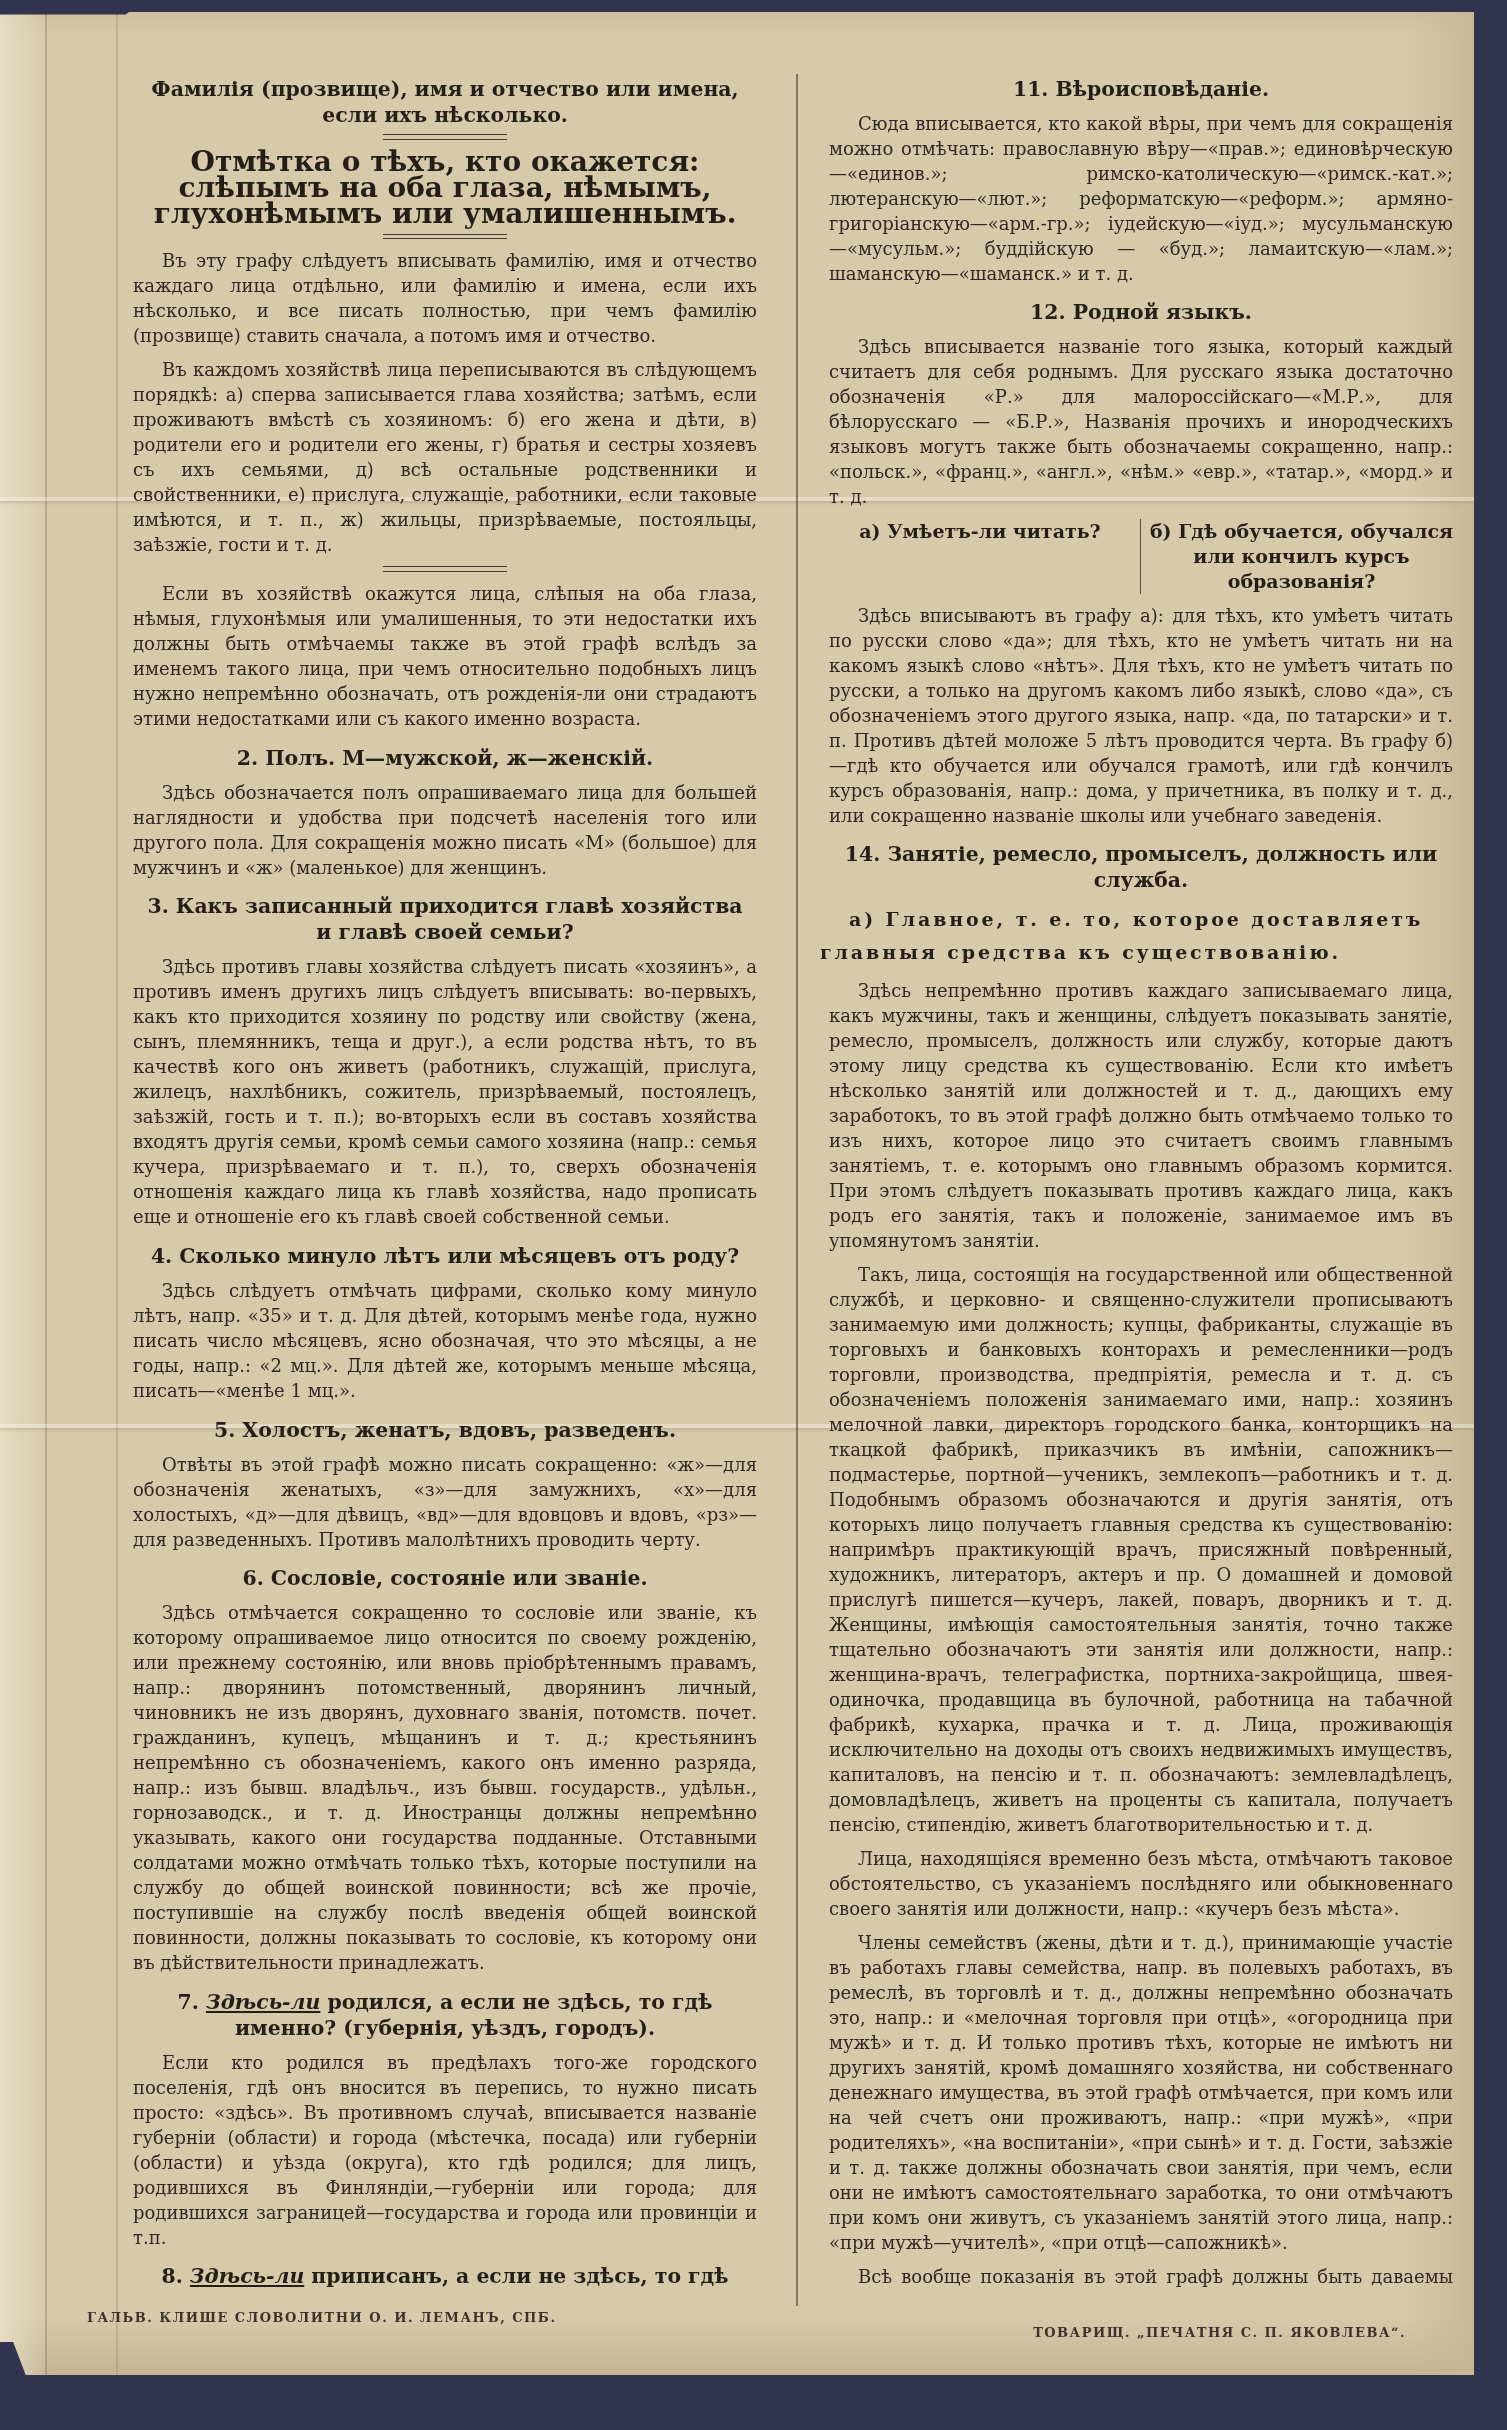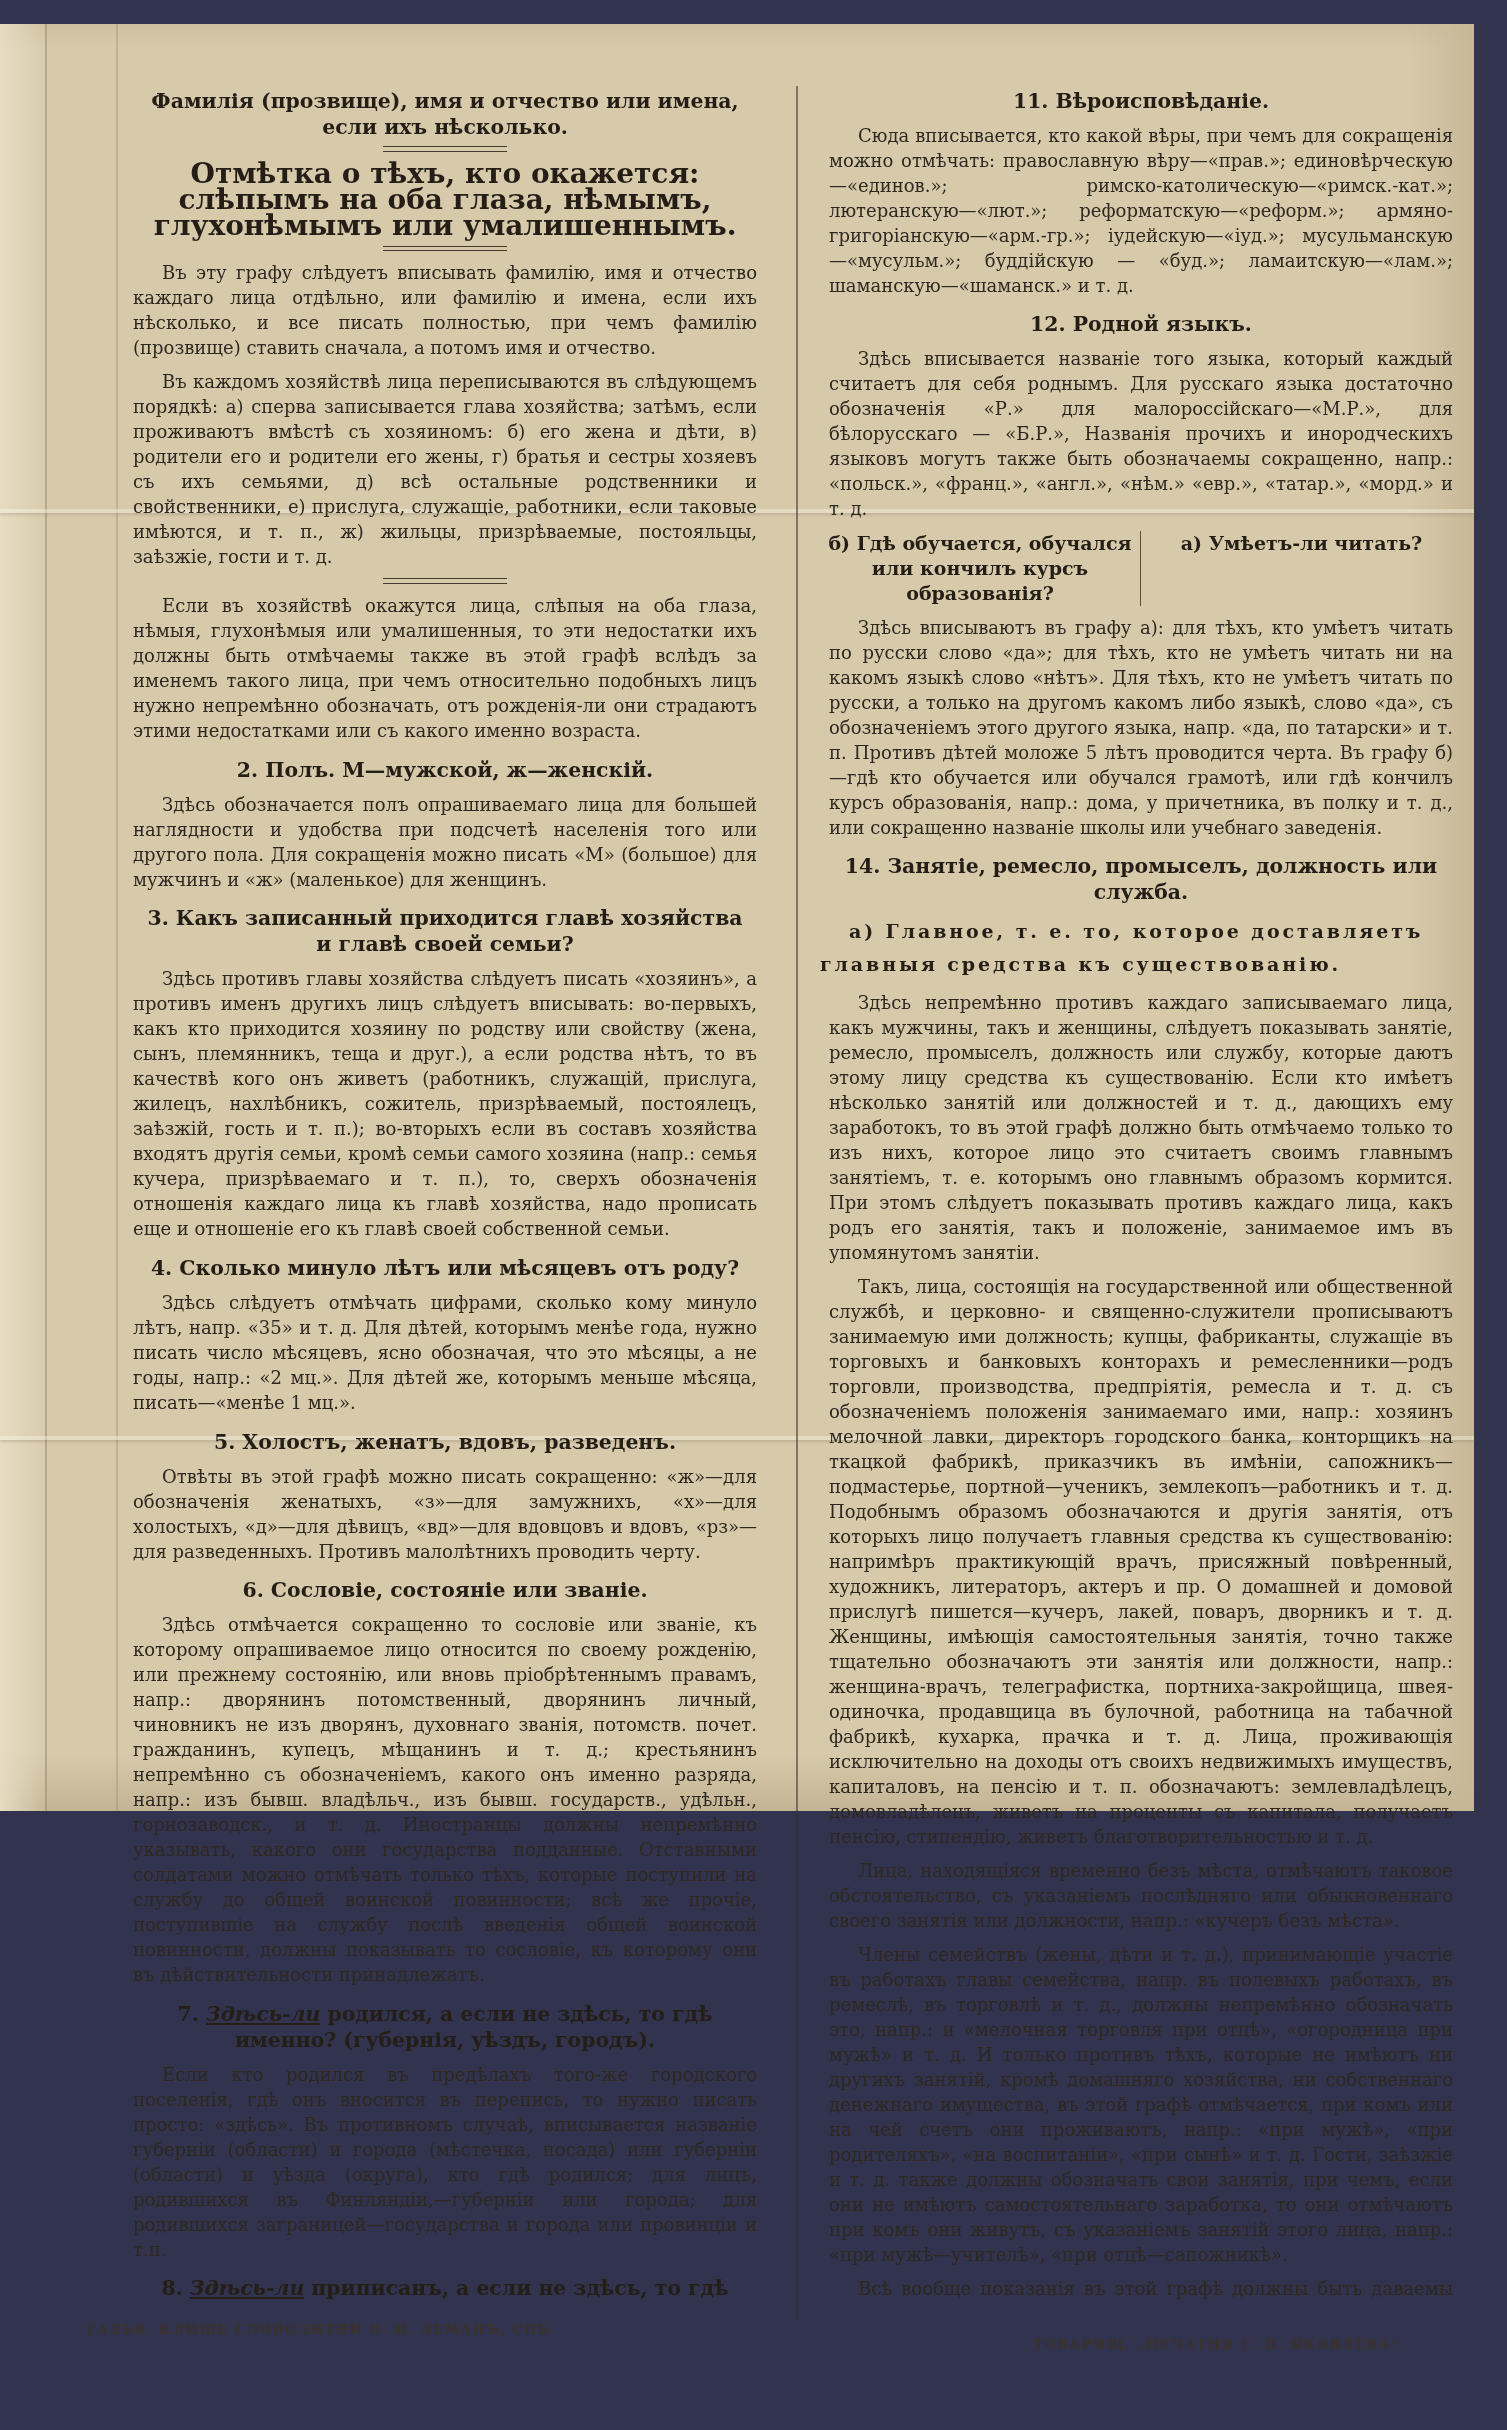--- a/index.html
+++ b/index.html
@@ -13,21 +13,21 @@
   }
   *{box-sizing:border-box;}
   html,body{margin:0;padding:0;}
   body{
     width:1508px;height:2431px;position:relative;overflow:hidden;
     background:var(--backdrop);
     font-family:"DejaVu Serif","Liberation Serif",serif;
     color:var(--ink);
   }
   .paper{
-    position:absolute;left:0;top:24px;width:1474px;height:1787px;
+    position:absolute;left:0;top:12px;width:1474px;height:2363px;
     background:
       linear-gradient(90deg,var(--paper-light) 0px,rgba(230,220,194,0) 50px),
       linear-gradient(270deg,var(--paper-dark) 0px,rgba(198,184,151,0) 68px),
       linear-gradient(180deg,rgba(198,184,151,.55) 0px,rgba(198,184,151,0) 25px),
       linear-gradient(0deg,rgba(180,165,132,.6) 0px,rgba(180,165,132,0) 58px),
       var(--paper);
   }
   .crease{position:absolute;left:0;width:100%;height:3.9px;background:rgba(255,252,240,.35);box-shadow:0 1.9px 2.9px rgba(120,105,80,.25);}
   .edge-line{position:absolute;top:0;bottom:0;width:1.9px;background:rgba(140,125,98,.45);}
   .corner{position:absolute;background:var(--backdrop);z-index:5;}
@@ -90,22 +90,22 @@
       <p class="p">Если кто родился въ предѣлахъ того-же городского поселенія, гдѣ онъ вносится въ перепись, то нужно писать просто: «здѣсь». Въ противномъ случаѣ, вписывается названіе губерніи (области) и города (мѣстечка, посада) или губерніи (области) и уѣзда (округа), кто гдѣ родился; для лицъ, родившихся въ Финляндіи,—губерніи или города; для родившихся заграницей—государства и города или провинціи и т.п.</p>
       <div class="h">8. <span class="ul-it">Здѣсь-ли</span> приписанъ, а если не здѣсь, то гдѣ именно?</div>
       <p class="p">Показанія здѣсь даются только о лицахъ, обязанныхъ припискою къ сельскимъ обществамъ, волостямъ или городскимъ обществамъ. Если лица приписаны къ тому городскому обществу, или къ той волости или сельскому обществу, къ которому относится данный переписной листъ, то пишется слово «здѣсь» или «здѣсь (къ волости)»; въ противномъ же случаѣ, если они приписаны не тамъ, гдѣ вносятся въ перепись, пишется названіе волости (гмины, станицы и пр.) и сельскаго общества, или города (мѣстечка, посада), съ обозначеніемъ губерніи (области) и уѣзда (округа), гдѣ они приписаны.</p>
     </div>
   <div class="col right" id="col-right">
       <div class="h">11. Вѣроисповѣданіе.</div>
       <p class="p">Сюда вписывается, кто какой вѣры, при чемъ для сокращенія можно отмѣчать: православную вѣру—«прав.»; единовѣрческую—«единов.»; римско-католическую—«римск.-кат.»; лютеранскую—«лют.»; реформатскую—«реформ.»; армяно-григоріанскую—«арм.-гр.»; іудейскую—«іуд.»; мусульманскую—«мусульм.»; буддійскую — «буд.»; ламаитскую—«лам.»; шаманскую—«шаманск.» и т. д.</p>
       <div class="h">12. Родной языкъ.</div>
       <p class="p">Здѣсь вписывается названіе того языка, который каждый считаетъ для себя роднымъ. Для русскаго языка достаточно обозначенія «Р.» для малороссійскаго—«М.Р.», для бѣлорусскаго — «Б.Р.», Названія прочихъ и инородческихъ языковъ могутъ также быть обозначаемы сокращенно, напр.: «польск.», «франц.», «англ.», «нѣм.» «евр.», «татар.», «морд.» и т. д.</p>
       <div class="twocol">
+        <div class="tc">а) Умѣетъ-ли читать?</div>
         <div class="tc">б) Гдѣ обучается, обучался или кончилъ курсъ образованія?</div>
-        <div class="tc">а) Умѣетъ-ли читать?</div>
       </div>
       <p class="p">Здѣсь вписываютъ въ графу а): для тѣхъ, кто умѣетъ читать по русски слово «да»; для тѣхъ, кто не умѣетъ читать ни на какомъ языкѣ слово «нѣтъ». Для тѣхъ, кто не умѣетъ читать по русски, а только на другомъ какомъ либо языкѣ, слово «да», съ обозначеніемъ этого другого языка, напр. «да, по татарски» и т. п. Противъ дѣтей моложе 5 лѣтъ проводится черта. Въ графу б)—гдѣ кто обучается или обучался грамотѣ, или гдѣ кончилъ курсъ образованія, напр.: дома, у причетника, въ полку и т. д., или сокращенно названіе школы или учебнаго заведенія.</p>
       <div class="h">14. Занятіе, ремесло, промыселъ, должность или служба.</div>
       <div class="sp-left">а) Главное, т. е. то, которое доставляетъ главныя средства къ существованію.</div>
       <p class="p">Здѣсь непремѣнно противъ каждаго записываемаго лица, какъ мужчины, такъ и женщины, слѣдуетъ показывать занятіе, ремесло, промыселъ, должность или службу, которые даютъ этому лицу средства къ существованію. Если кто имѣетъ нѣсколько занятій или должностей и т. д., дающихъ ему заработокъ, то въ этой графѣ должно быть отмѣчаемо только то изъ нихъ, которое лицо это считаетъ своимъ главнымъ занятіемъ, т. е. которымъ оно главнымъ образомъ кормится. При этомъ слѣдуетъ показывать противъ каждаго лица, какъ родъ его занятія, такъ и положеніе, занимаемое имъ въ упомянутомъ занятіи.</p>
       <p class="p">Такъ, лица, состоящія на государственной или общественной службѣ, и церковно- и священно-служители прописываютъ занимаемую ими должность; купцы, фабриканты, служащіе въ торговыхъ и банковыхъ конторахъ и ремесленники—родъ торговли, производства, предпріятія, ремесла и т. д. съ обозначеніемъ положенія занимаемаго ими, напр.: хозяинъ мелочной лавки, директоръ городского банка, конторщикъ на ткацкой фабрикѣ, приказчикъ въ имѣніи, сапожникъ—подмастерье, портной—ученикъ, землекопъ—работникъ и т. д. Подобнымъ образомъ обозначаются и другія занятія, отъ которыхъ лицо получаетъ главныя средства къ существованію: напримѣръ практикующій врачъ, присяжный повѣренный, художникъ, литераторъ, актеръ и пр. О домашней и домовой прислугѣ пишется—кучеръ, лакей, поваръ, дворникъ и т. д. Женщины, имѣющія самостоятельныя занятія, точно также тщательно обозначаютъ эти занятія или должности, напр.: женщина-врачъ, телеграфистка, портниха-закройщица, швея-одиночка, продавщица въ булочной, работница на табачной фабрикѣ, кухарка, прачка и т. д. Лица, проживающія исключительно на доходы отъ своихъ недвижимыхъ имуществъ, капиталовъ, на пенсію и т. п. обозначаютъ: землевладѣлецъ, домовладѣлецъ, живетъ на проценты съ капитала, получаетъ пенсію, стипендію, живетъ благотворительностью и т. д.</p>
       <p class="p">Лица, находящіяся временно безъ мѣста, отмѣчаютъ таковое обстоятельство, съ указаніемъ послѣдняго или обыкновеннаго своего занятія или должности, напр.: «кучеръ безъ мѣста».</p>
       <p class="p">Члены семействъ (жены, дѣти и т. д.), принимающіе участіе въ работахъ главы семейства, напр. въ полевыхъ работахъ, въ ремеслѣ, въ торговлѣ и т. д., должны непремѣнно обозначать это, напр.: и «мелочная торговля при отцѣ», «огородница при мужѣ» и т. д. И только противъ тѣхъ, которые не имѣютъ ни другихъ занятій, кромѣ домашняго хозяйства, ни собственнаго денежнаго имущества, въ этой графѣ отмѣчается, при комъ или на чей счетъ они проживаютъ, напр.: «при мужѣ», «при родителяхъ», «на воспитаніи», «при сынѣ» и т. д. Гости, заѣзжіе и т. д. также должны обозначать свои занятія, при чемъ, если они не имѣютъ самостоятельнаго заработка, то они отмѣчаютъ при комъ они живутъ, съ указаніемъ занятій этого лица, напр.: «при мужѣ—учителѣ», «при отцѣ—сапожникѣ».</p>
       <p class="p">Всѣ вообще показанія въ этой графѣ должны быть даваемы подробно и вполнѣ опредѣленно. Отнюдь не слѣдуетъ допускать общихъ и неопредѣленныхъ показаній, какъ-то: торговецъ, ремесленникъ, служащій, живетъ своими средствами и т. п., а слѣдуетъ непремѣнно всегда показывать какъ родъ занятія, такъ и занимаемое въ немъ положеніе.</p>
     </div>

